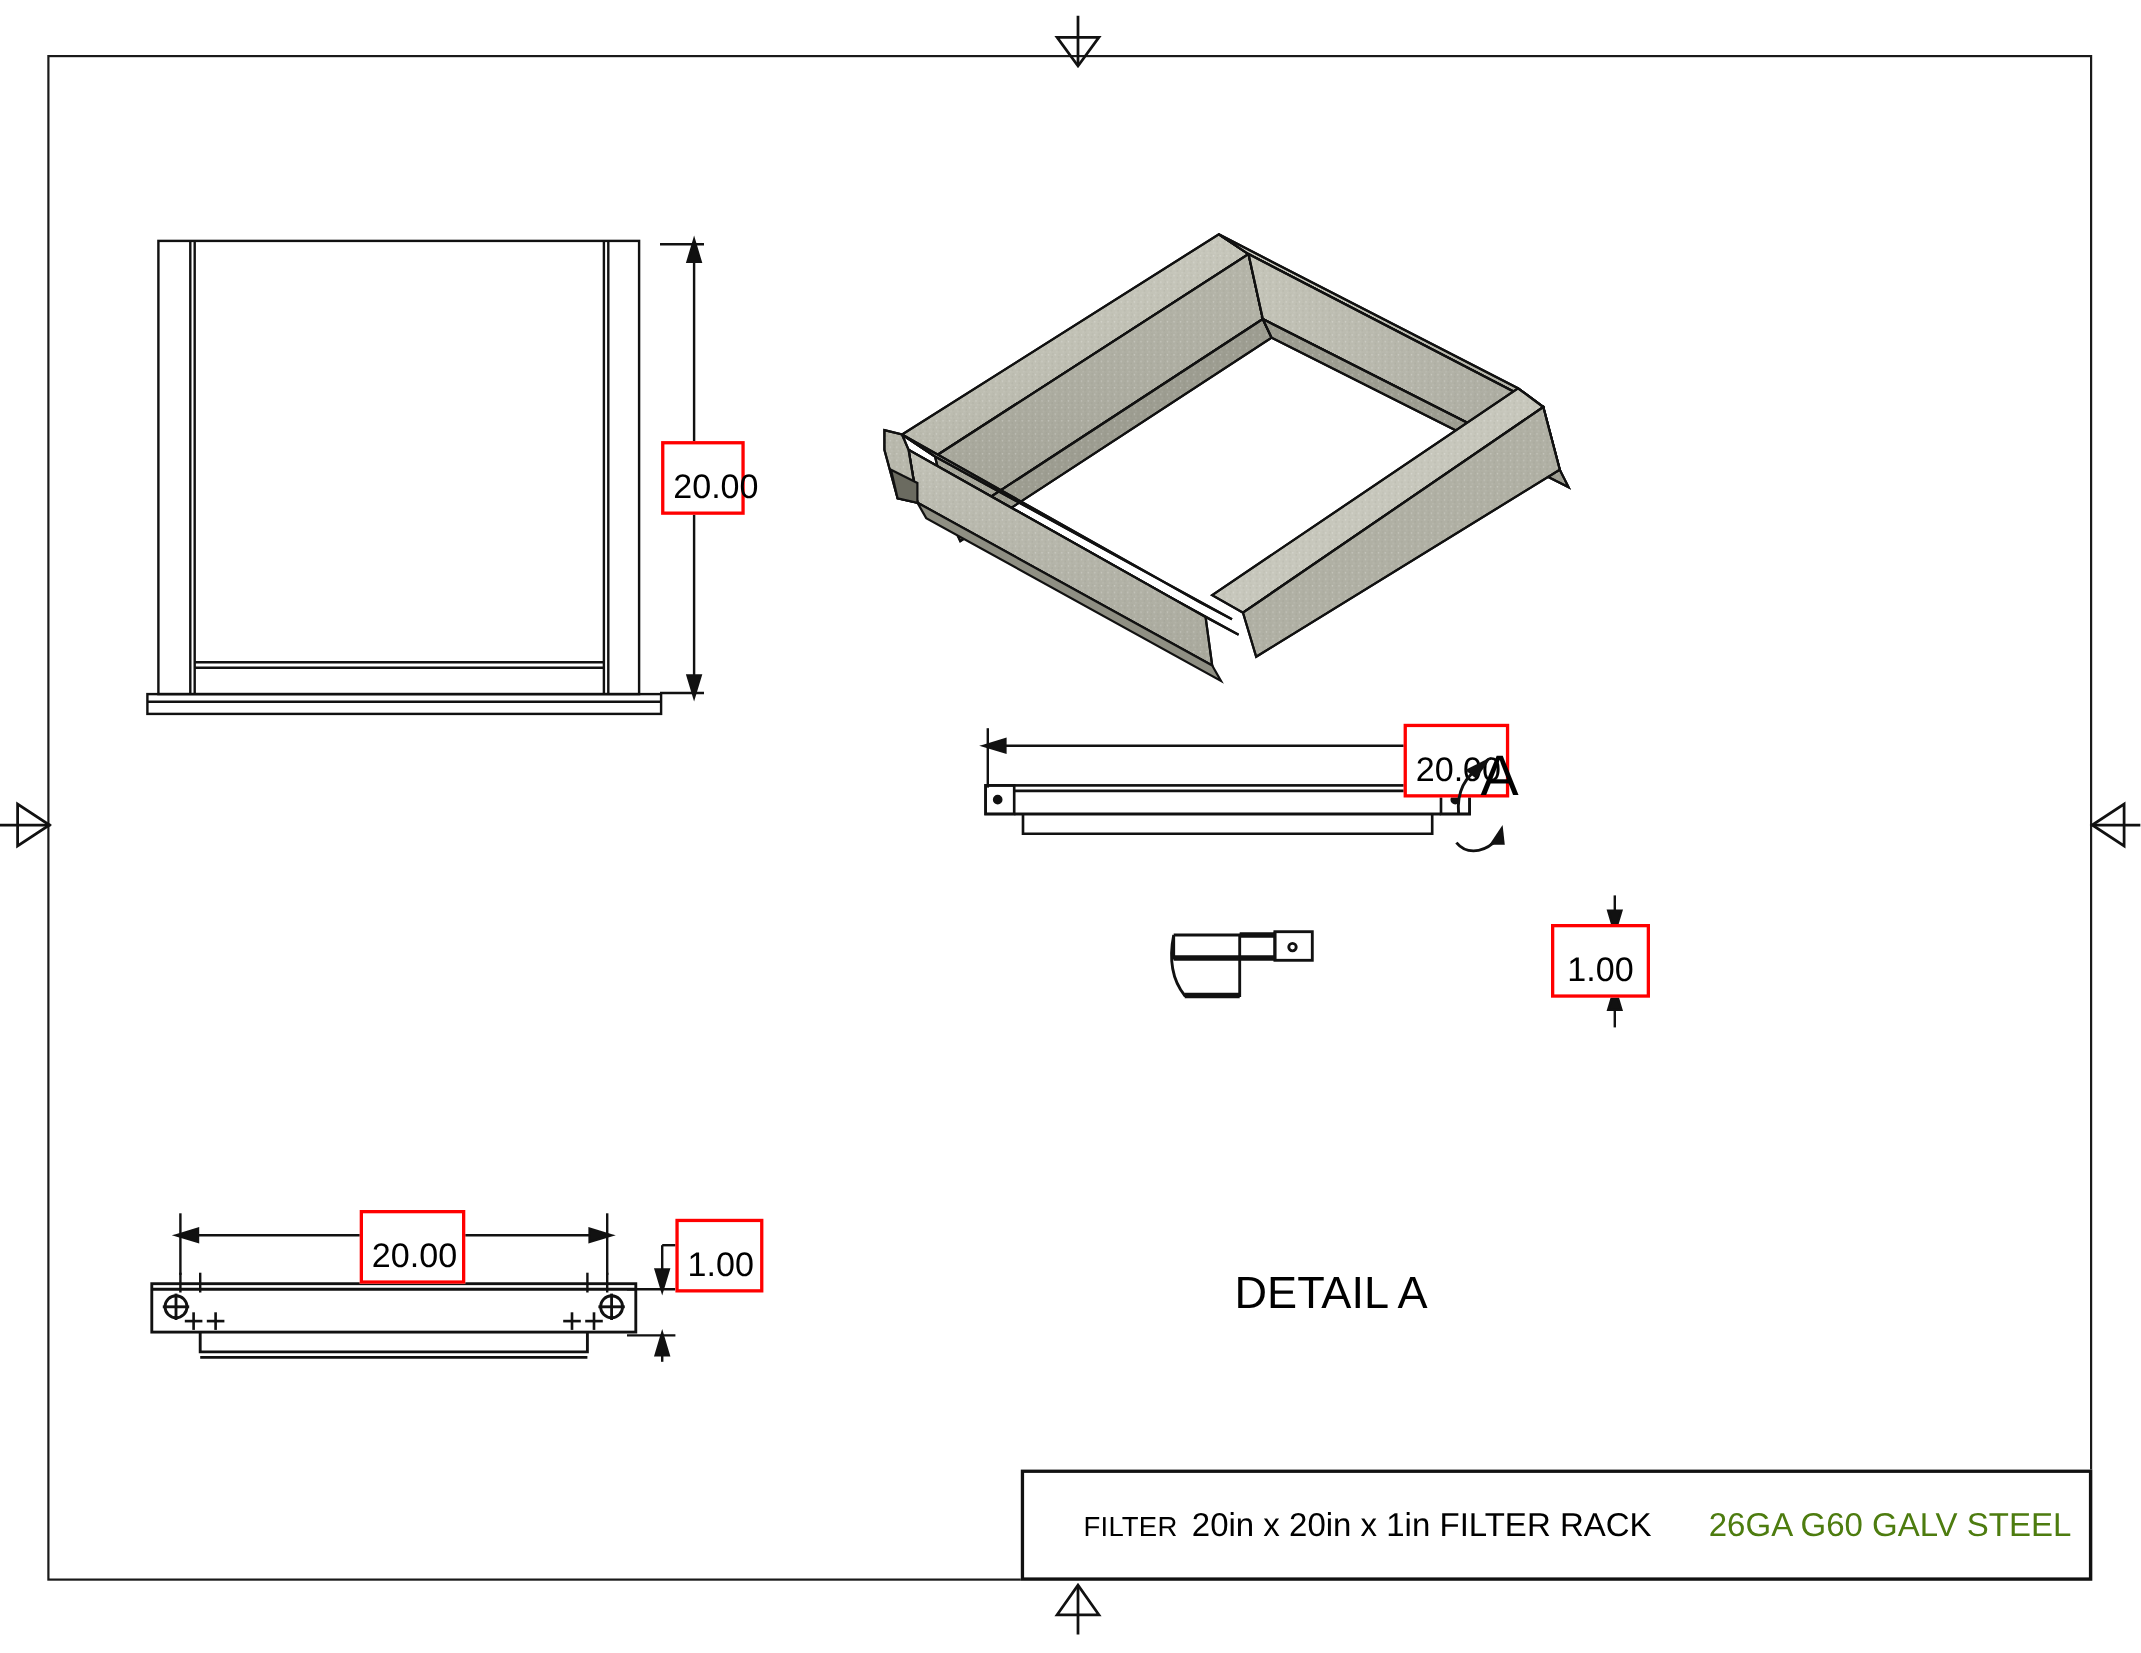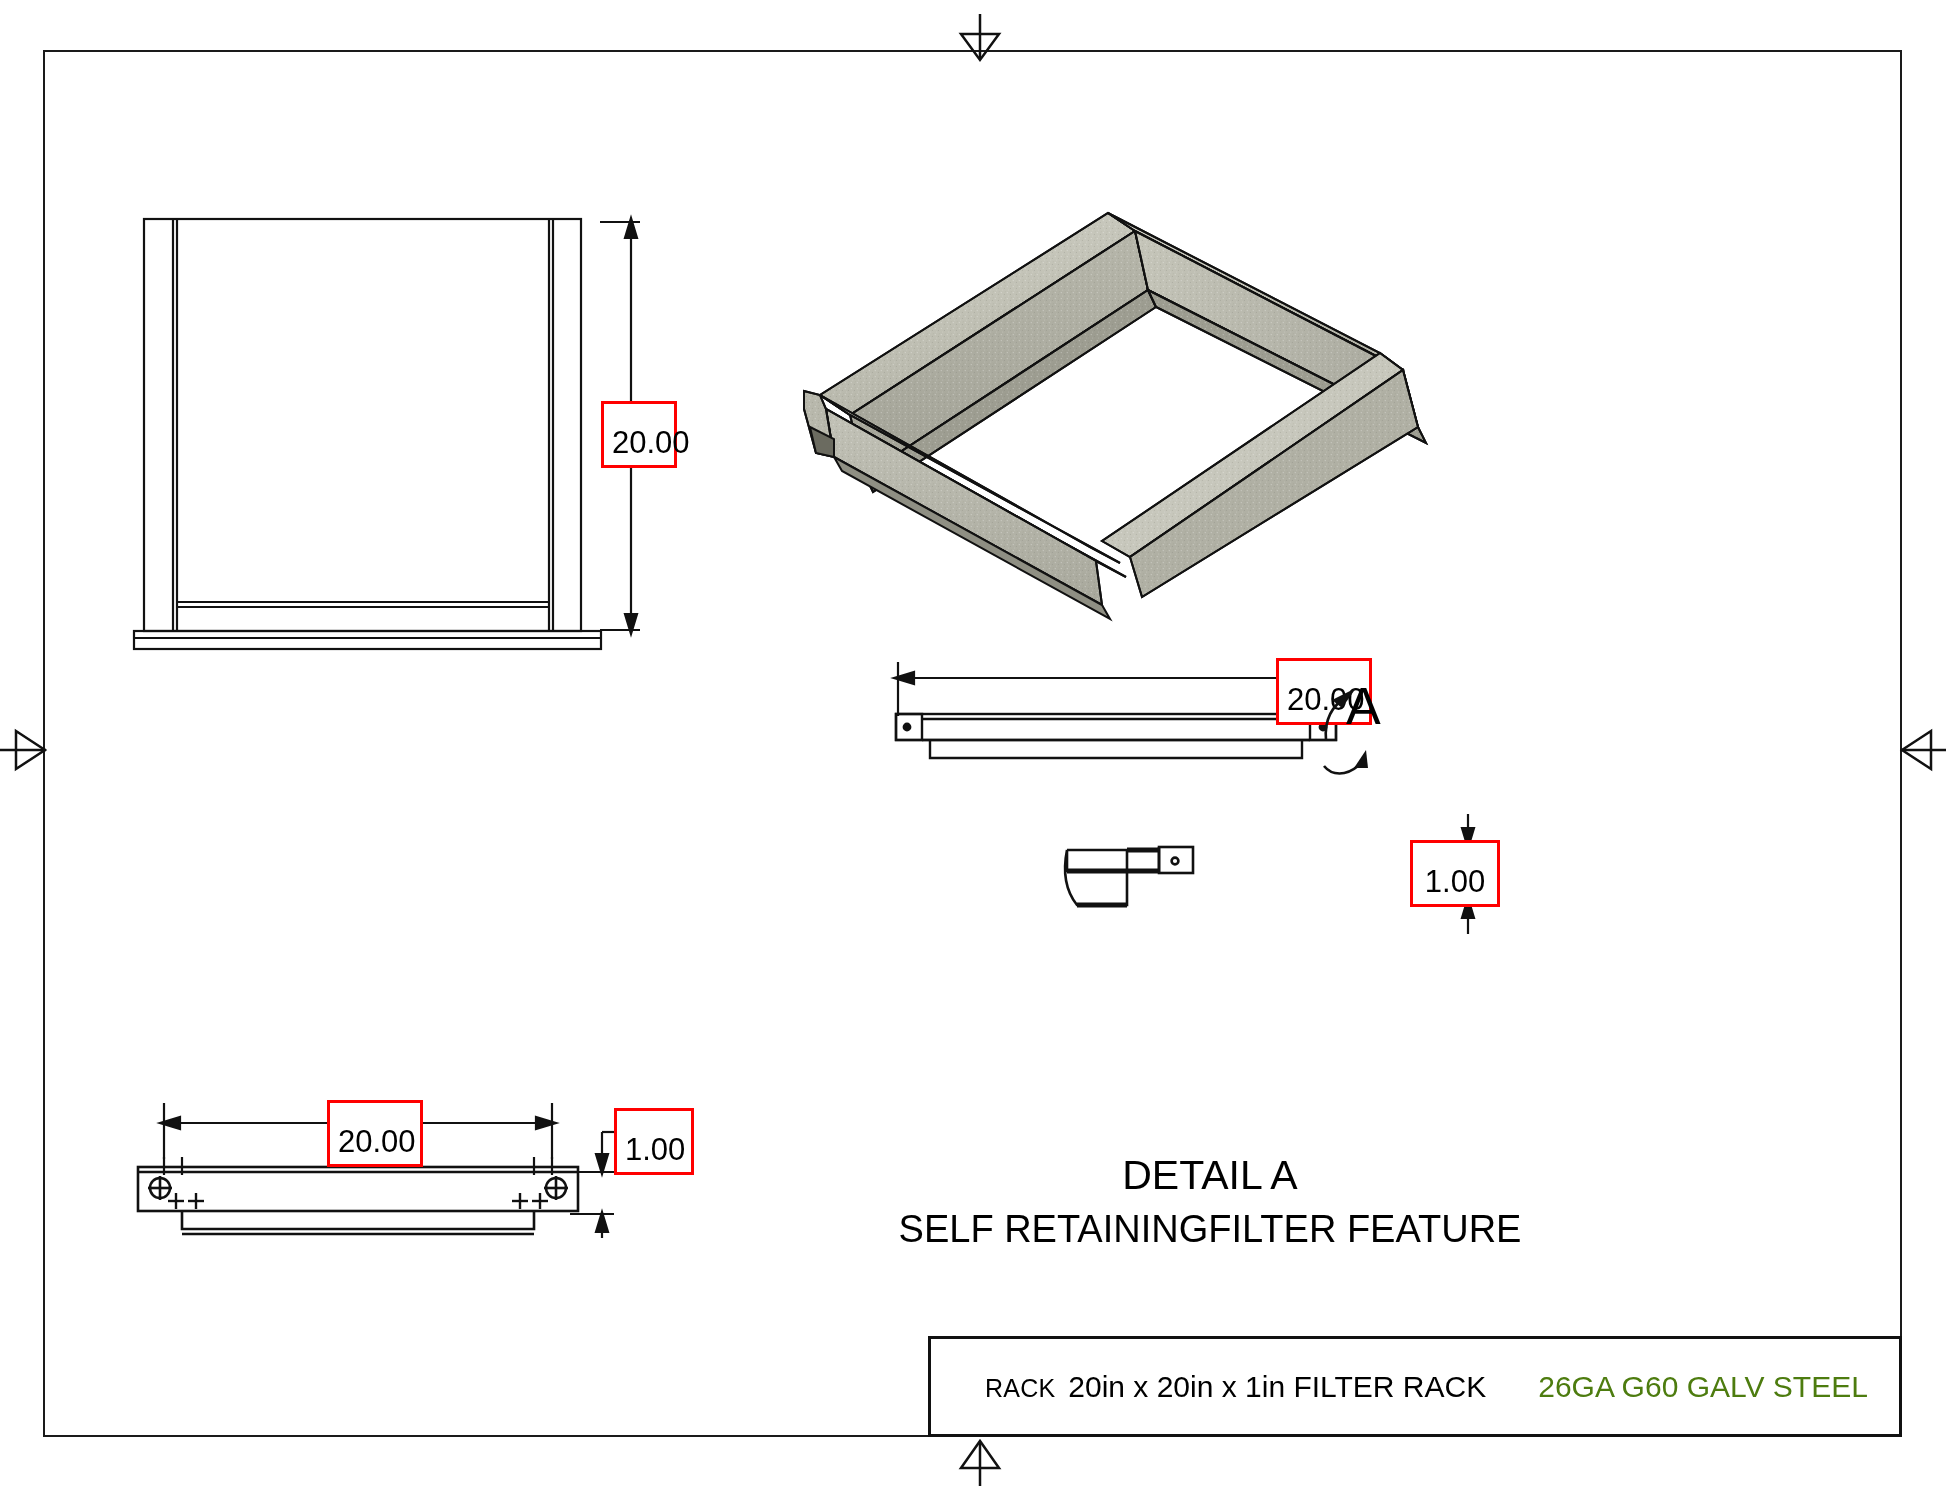--- a/index.html
+++ b/index.html
@@ -311,21 +311,20 @@
     <g stroke="#111" stroke-width="2.2" fill="#111">
       <line x1="28" y1="4" x2="28" y2="30"></line>
       <polygon points="28,38 22,18 34,18"></polygon>
       <line x1="28" y1="124" x2="28" y2="96"></line>
       <polygon points="28,88 22,108 34,108"></polygon>
     </g>
   </svg>
   <div class="dim-box" style="left:1410px; top:840px; width:90px;">1.00</div>
 
   <div class="detail-caption detail-title" style="left:1060px; top:1152px; width:300px;">DETAIL A</div>
-  <div class="detail-caption detail-sub" style="left:830px; top:1208px; width:760px;">SELF RETAININGFILTER FEATURE</div>
 
   <svg class="view-svg" style="left:130px; top:1155px;" width="520" height="110" viewBox="0 0 520 110">
     <g fill="none" stroke="#111" stroke-width="2.6">
 
       <rect x="8" y="12" width="440" height="44"></rect>
 
       <line x1="8" y1="17" x2="448" y2="17"></line>
 
       <path d="M52,56 L52,74 L404,74 L404,56"></path>
       <line x1="52" y1="79" x2="404" y2="79"></line>
@@ -384,19 +383,19 @@
       <polygon points="22,92 16,112 28,112"></polygon>
 
       <line x1="-10" y1="52" x2="34" y2="52"></line>
       <line x1="-10" y1="94" x2="34" y2="94"></line>
     </g>
   </svg>
   <div class="dim-box" style="left:614px; top:1108px; width:80px;">1.00</div>
 
   <div class="title-block">
     <div class="title-row">
-      <span class="title-label">RACK</span>
+      <span class="title-label">FILTER</span>
       <span class="title-main">20in x 20in x 1in FILTER RACK</span>
       <span class="title-material">26GA G60 GALV STEEL</span>
     </div>
   </div>
 
 </div>
 
 </body></html>

